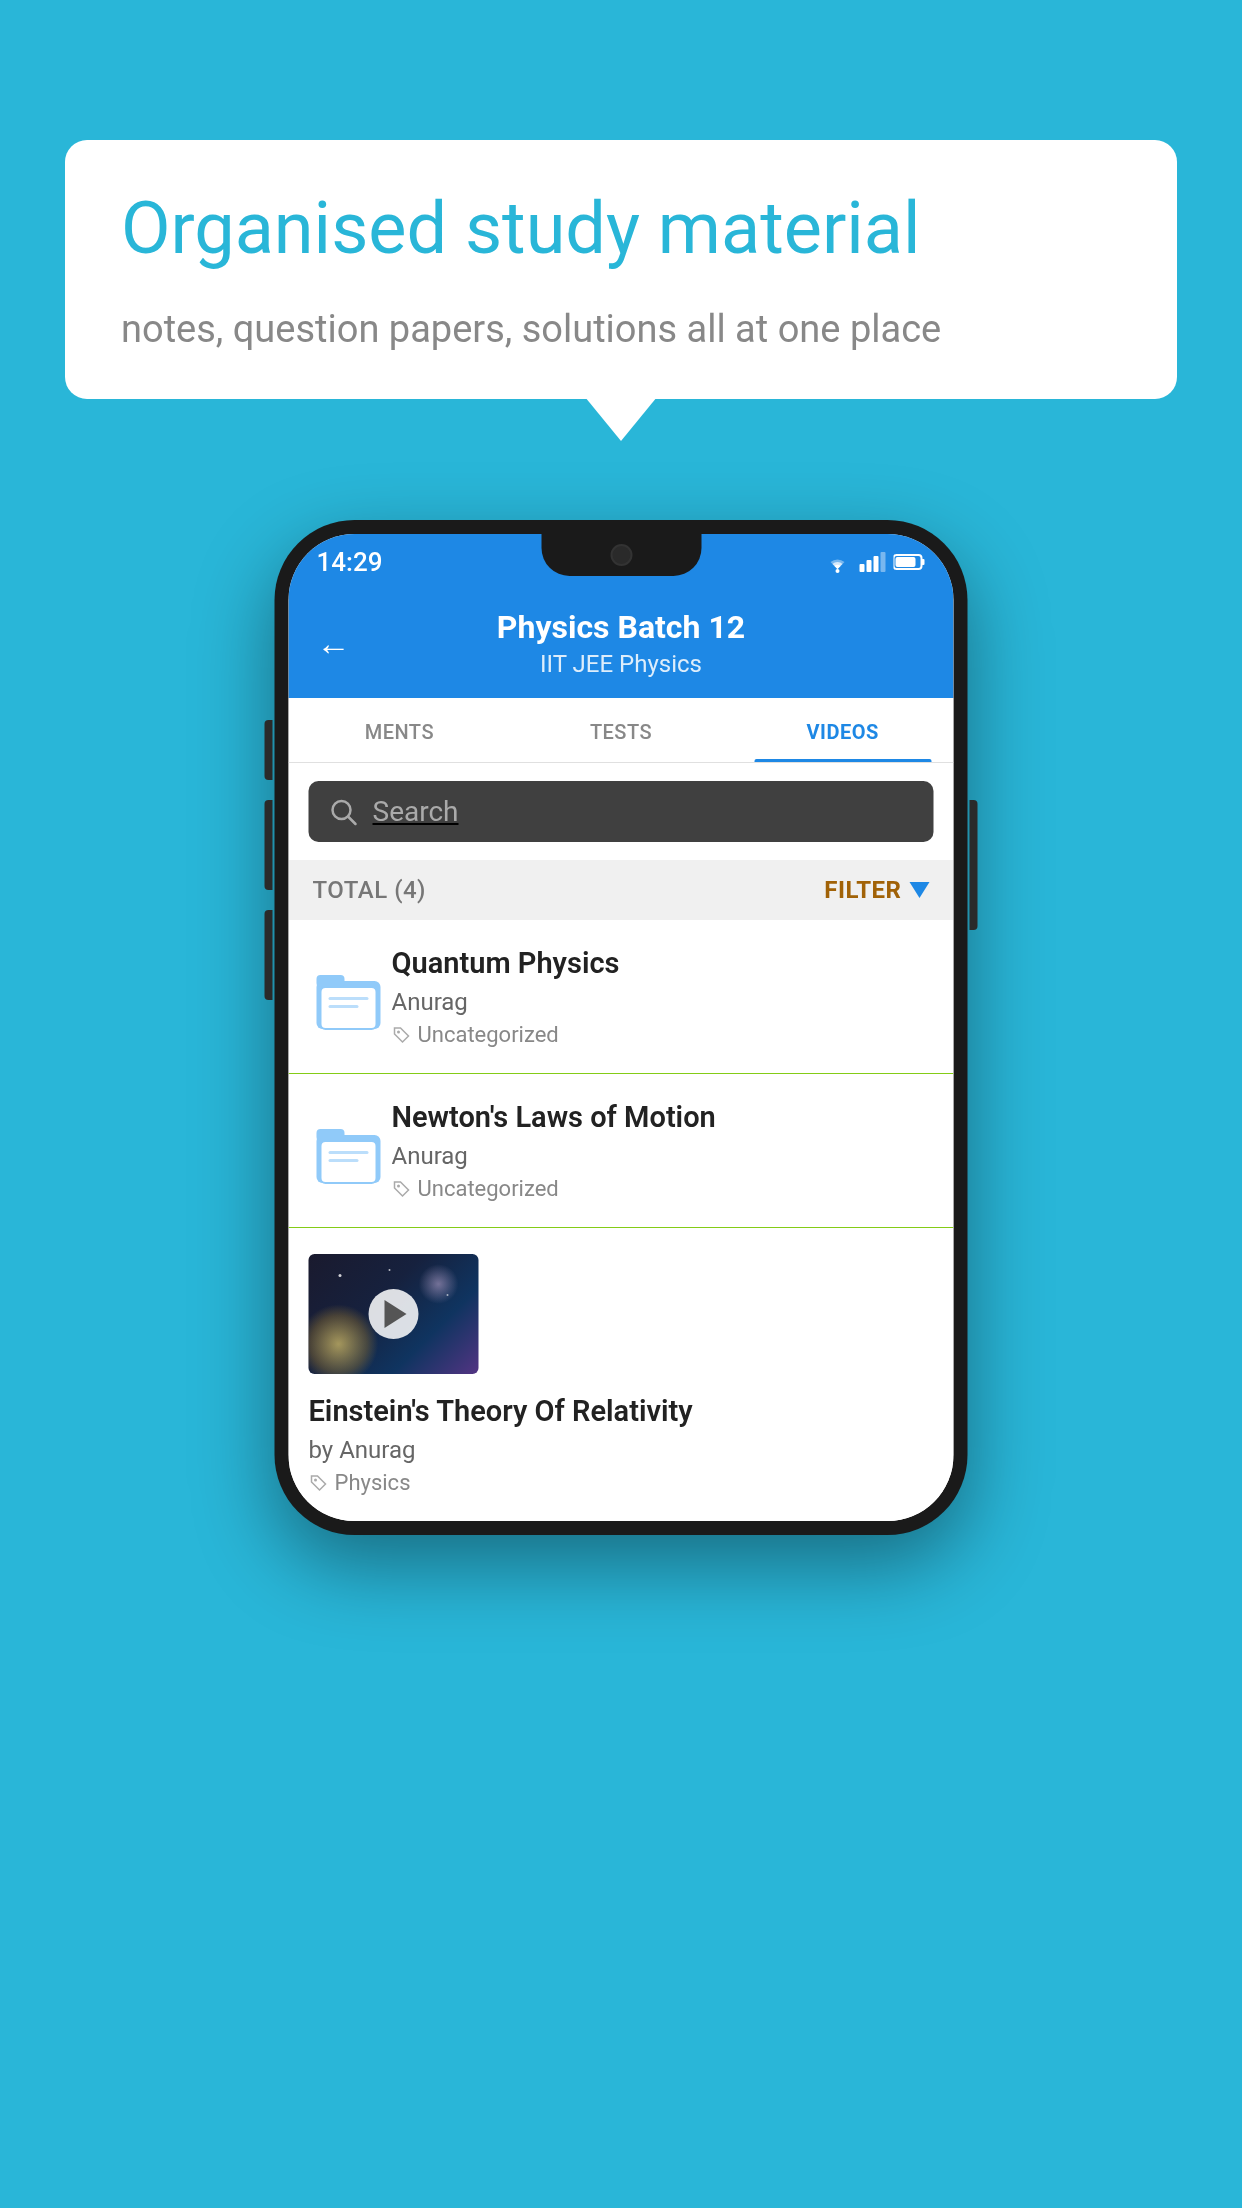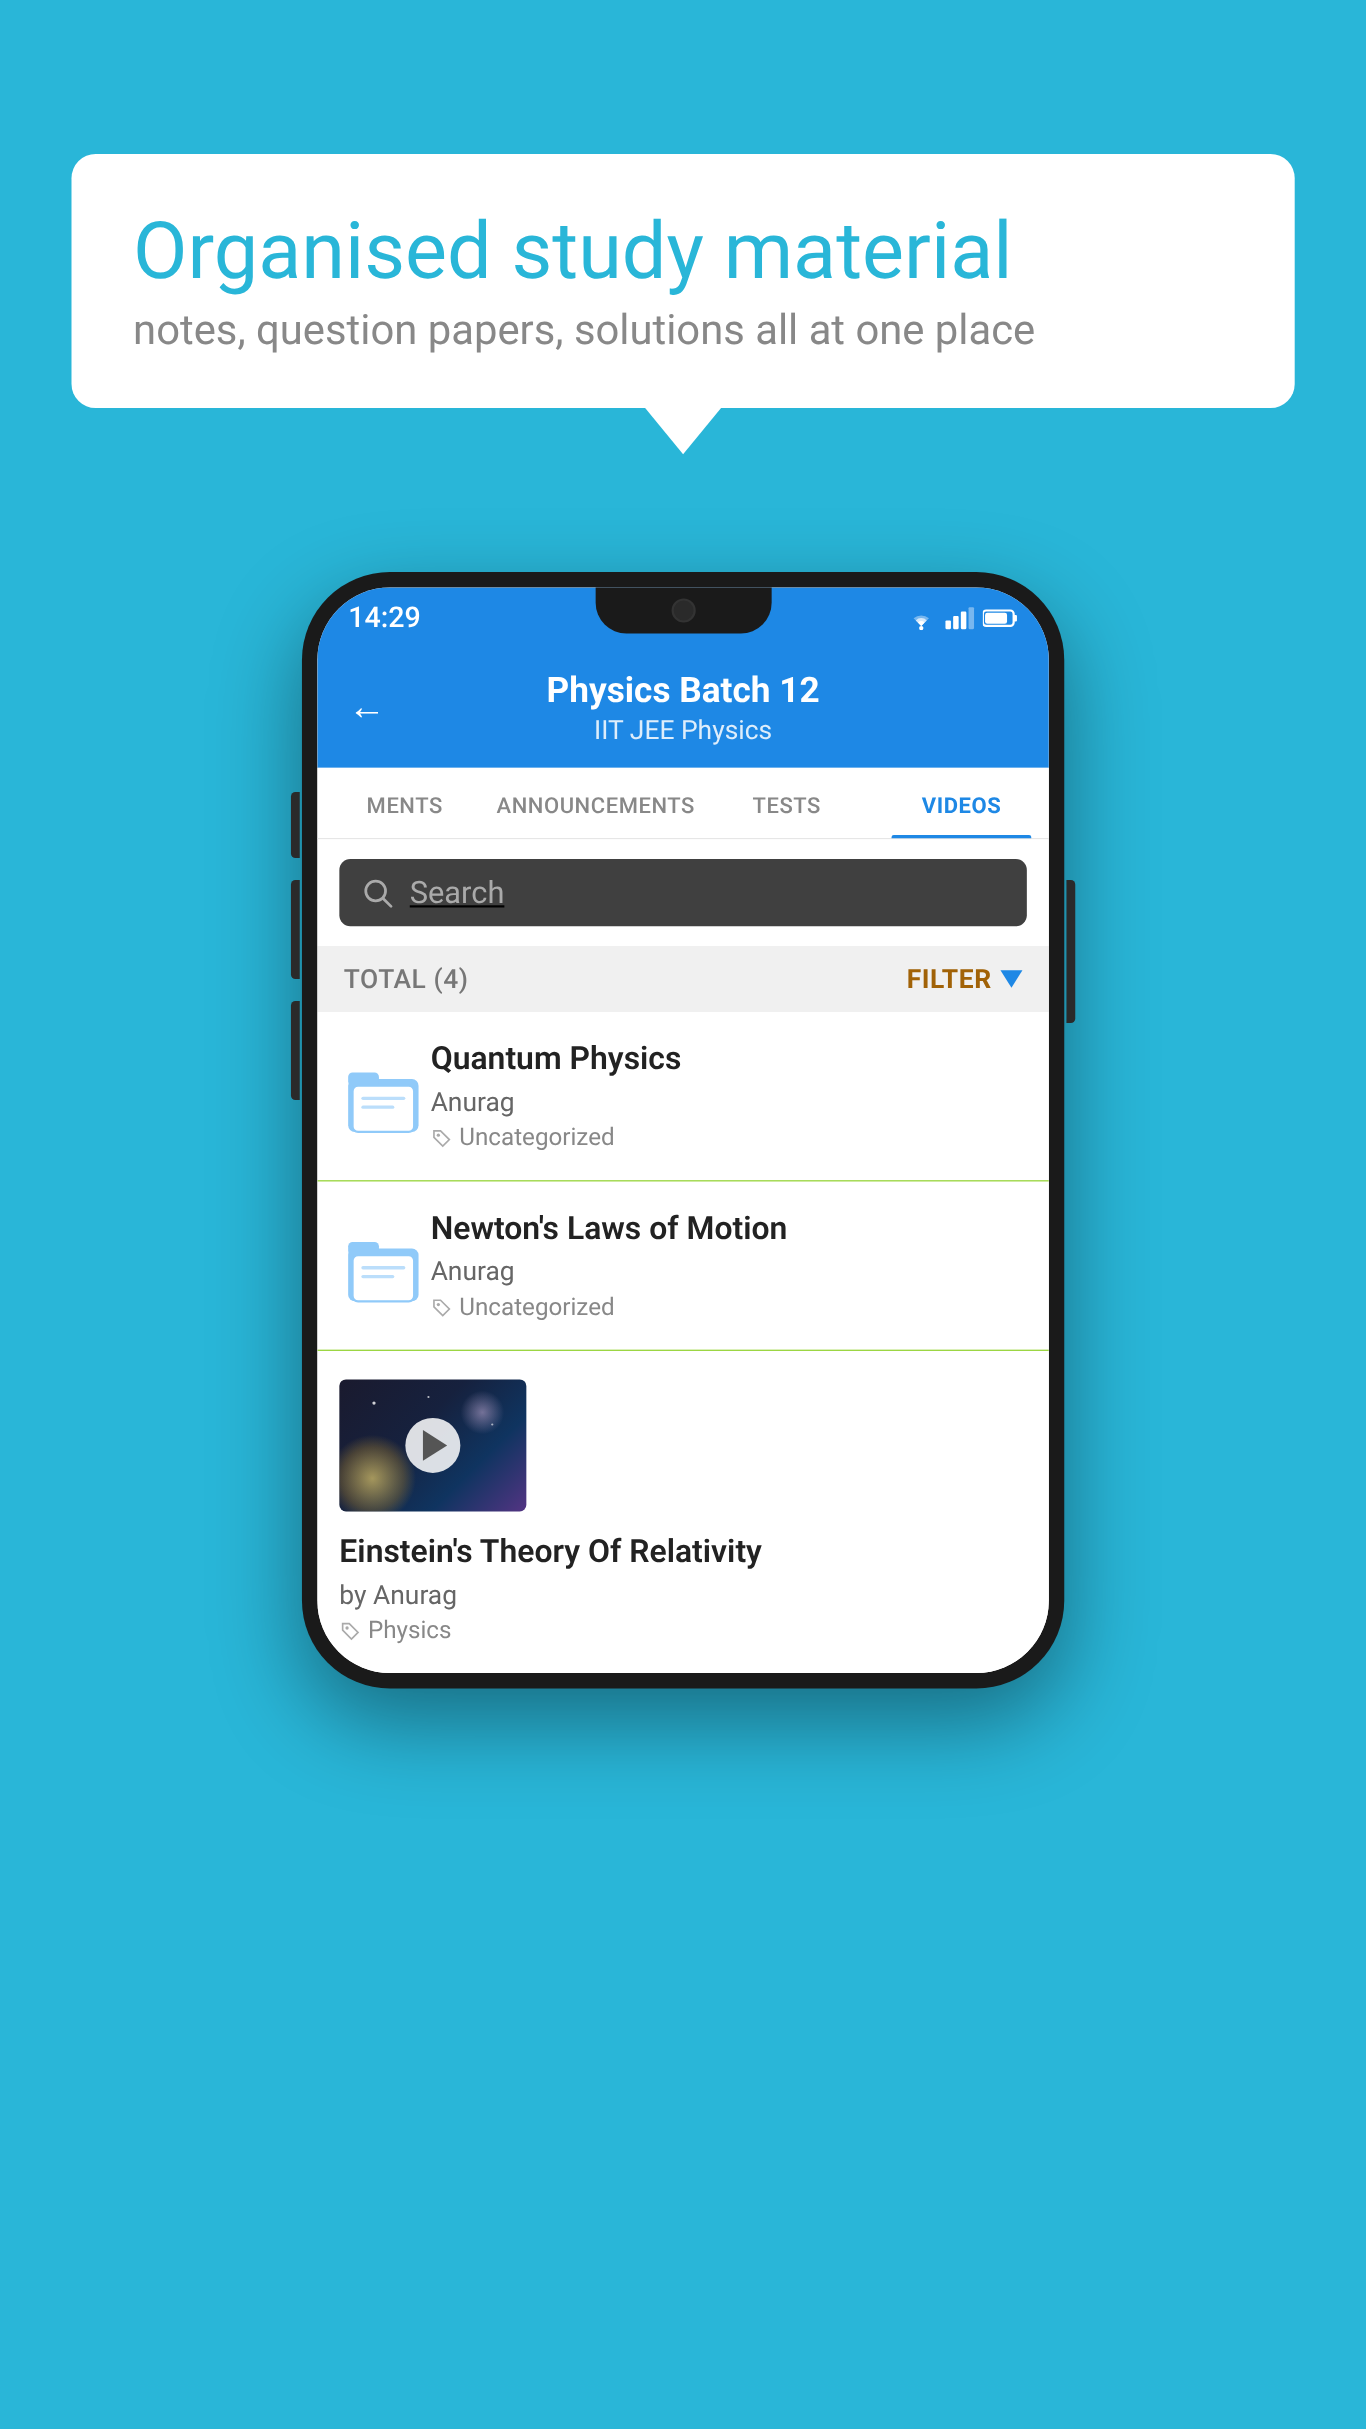--- a/index.html
+++ b/index.html
@@ -40,21 +40,21 @@
       border-left: 36px solid transparent;
       border-right: 36px solid transparent;
       border-top: 44px solid white;
     }
 
     .bubble-title {
       color: #29B6D8;
       font-size: 72px;
       font-weight: 400;
       line-height: 1.15;
-      margin-bottom: 8px;
+      margin-bottom: 36px;
     }
 
     .bubble-subtitle {
       color: #888;
       font-size: 38px;
       font-weight: 400;
     }
 
     
     .phone-wrapper {
@@ -467,21 +467,20 @@
         <span class="back-arrow">←</span>
         <div class="header-title-group">
           <div class="header-title">Physics Batch 12</div>
           <div class="header-subtitle">IIT JEE   Physics</div>
         </div>
         <span style="width:34px;"></span>
       </div>
 
       <div class="tabs">
         <div class="tab">MENTS</div>
-        <div class="tab">ANNOUNCEMENTS</div>
         <div class="tab">TESTS</div>
         <div class="tab active">VIDEOS</div>
       </div>
 
       <div class="search-bar-container">
         <div class="search-bar">
           <svg width="30" height="30" viewBox="0 0 30 30">
             <circle cx="13" cy="13" r="9" fill="none" stroke="#aaa" stroke-width="2.5"></circle>
             <line x1="20" y1="20" x2="27" y2="27" stroke="#aaa" stroke-width="2.5" stroke-linecap="round"></line>
           </svg>

